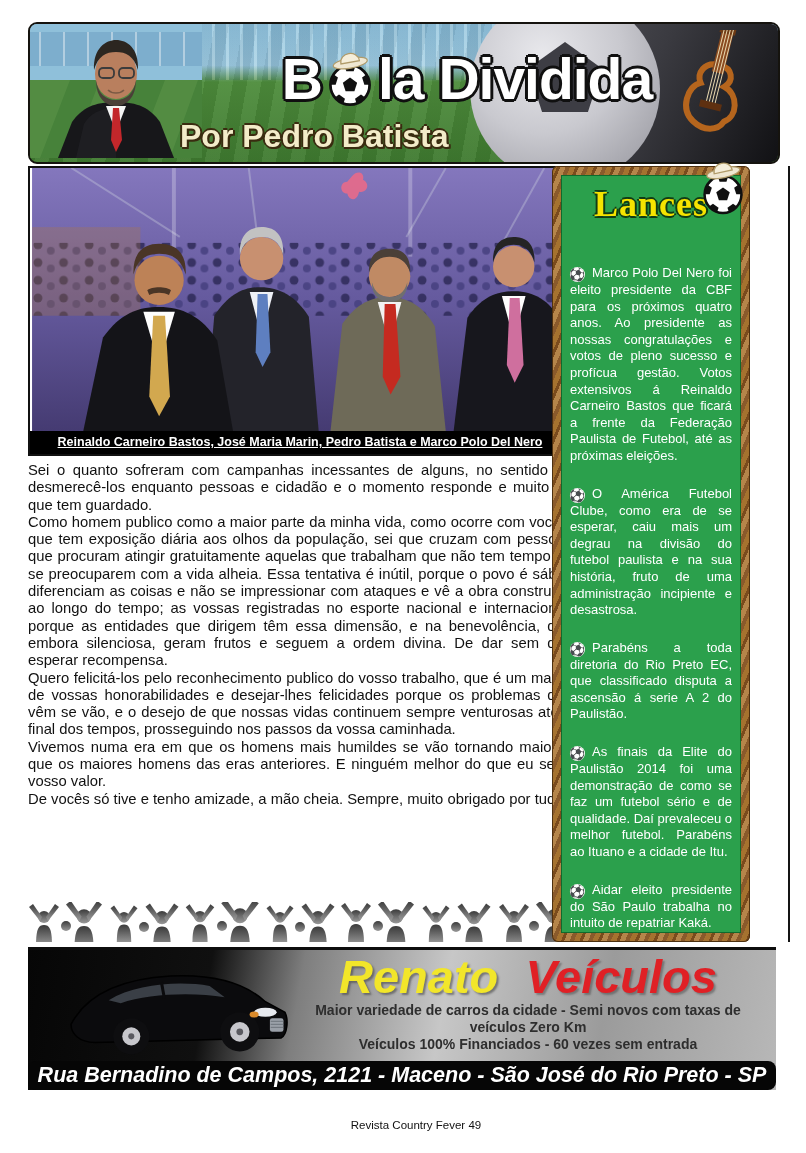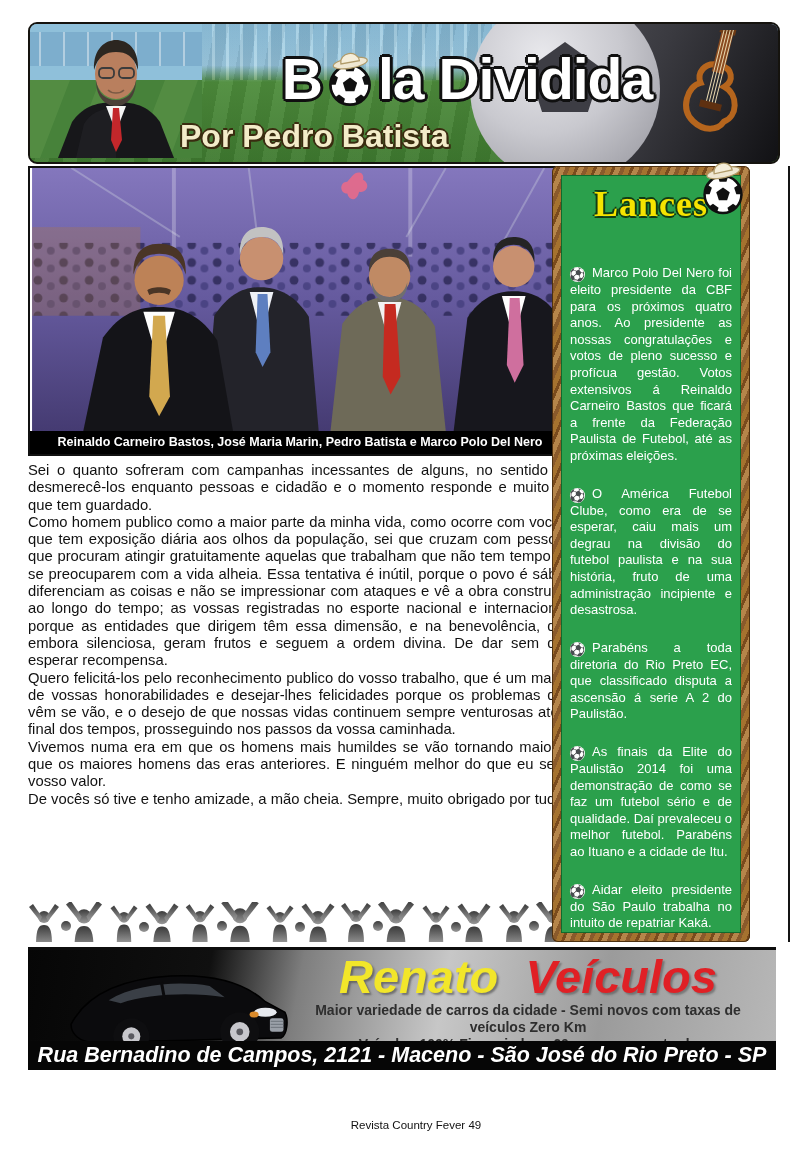--- a/index.html
+++ b/index.html
@@ -32,21 +32,21 @@
           text-shadow:-2px 0 #3a2c10,2px 0 #3a2c10,0 -2px #3a2c10,0 2px #3a2c10,2px 2px #3a2c10;}
   .header-guitar{position:absolute;right:14px;top:6px;width:104px;height:130px;}
 
   
   .article-col{position:absolute;left:28px;top:166px;width:544px;height:776px;}
   .article-title{font-size:42px;line-height:45px;font-weight:800;letter-spacing:-2px;
           text-align:center;color:#050505;margin:2px 0 8px 0;}
   .photo-frame{position:relative;width:540px;border:2px solid #111;}
   .photo-frame svg{display:block;}
   .photo-caption{background:#000;color:#fff;font-size:12.5px;font-weight:700;
-          text-align:center;padding:4px 2px 5px 2px;}
+          text-align:center;padding:4px 2px 5px 2px;text-decoration:underline;}
   .body-text{margin-top:6px;font-size:14.8px;line-height:17.3px;color:#111;
           text-align:justify;}
   .body-text p{margin:0;}
   .crowd{position:absolute;left:0;bottom:0;width:544px;height:40px;}
 
   
   .sidebar{position:absolute;left:552px;top:166px;width:198px;height:776px;
           padding:0;box-sizing:border-box;}
   .wood{position:absolute;inset:0;border-radius:6px;
         background:repeating-linear-gradient(113deg,#a5722f 0 5px,#7a4b1d 5px 8px,#b5854a 8px 13px,#8a5a2b 13px 17px);
@@ -57,34 +57,34 @@
         color:#f6e400;text-align:center;margin:2px 0 40px 0;letter-spacing:1px;
         text-shadow:-2px 0 #123c14,2px 0 #123c14,0 -2px #123c14,0 2px #123c14;}
   .corner-ball{position:absolute;right:-4px;top:-10px;width:62px;height:62px;}
   .lance{font-size:13px;line-height:16.6px;color:#fff;text-align:justify;margin-bottom:21px;}
   .ball-ico{display:inline-flex;width:15px;height:15px;border-radius:50%;background:#fff;color:#000;
         align-items:center;justify-content:center;font-size:13px;line-height:15px;
         font-family:"DejaVu Sans",sans-serif;vertical-align:-2px;margin-right:7px;}
   .side-rule{position:absolute;left:788px;top:166px;width:2px;height:776px;background:#141414;}
 
   
-  .ad{position:absolute;left:28px;top:947px;width:748px;height:123px;border-top:3px solid #0d0d0d;
+  .ad{position:absolute;left:28px;top:947px;width:748px;height:143px;border-top:3px solid #0d0d0d;
       background:linear-gradient(100deg,#060606 0%,#101010 24%,#7e7e7e 36%,#c7c7c7 55%,#9b9b9b 76%,#b8b8b8 100%);
       box-sizing:border-box;overflow:hidden;}
   .ad-car{position:absolute;left:0;top:2px;width:300px;height:113px;}
   .ad-text{position:absolute;left:258px;right:6px;top:2px;text-align:center;}
   .ad-brand{font-size:47px;font-weight:800;font-style:italic;letter-spacing:0;line-height:50px;white-space:nowrap;}
   .brand-first{color:#f2e62a;text-shadow:2px 2px 2px rgba(60,60,60,.55);}
   .brand-second{color:#e02025;text-shadow:2px 2px 2px rgba(60,60,60,.45);margin-left:14px;}
   .ad-tag{font-size:14px;font-weight:700;color:#2e2e2e;line-height:17px;}
   .ad-phone{font-size:39px;font-weight:800;font-style:italic;color:#e02025;margin-top:3px;
         text-shadow:2px 2px 2px rgba(40,40,40,.5);}
   .ad-address{position:absolute;left:0;right:0;bottom:0;height:29px;background:#060606;
         color:#fff;font-size:21.5px;font-weight:700;font-style:italic;text-align:center;
-        line-height:28px;white-space:nowrap;}
+        line-height:28px;white-space:nowrap;border-radius:8px;}
 
   
   .footer{position:absolute;left:0;right:0;top:1119px;text-align:center;
         font-size:11.5px;color:#111;padding-left:26px;}
 </style>
 </head>
 <body>
 
 <div class="page">
 

